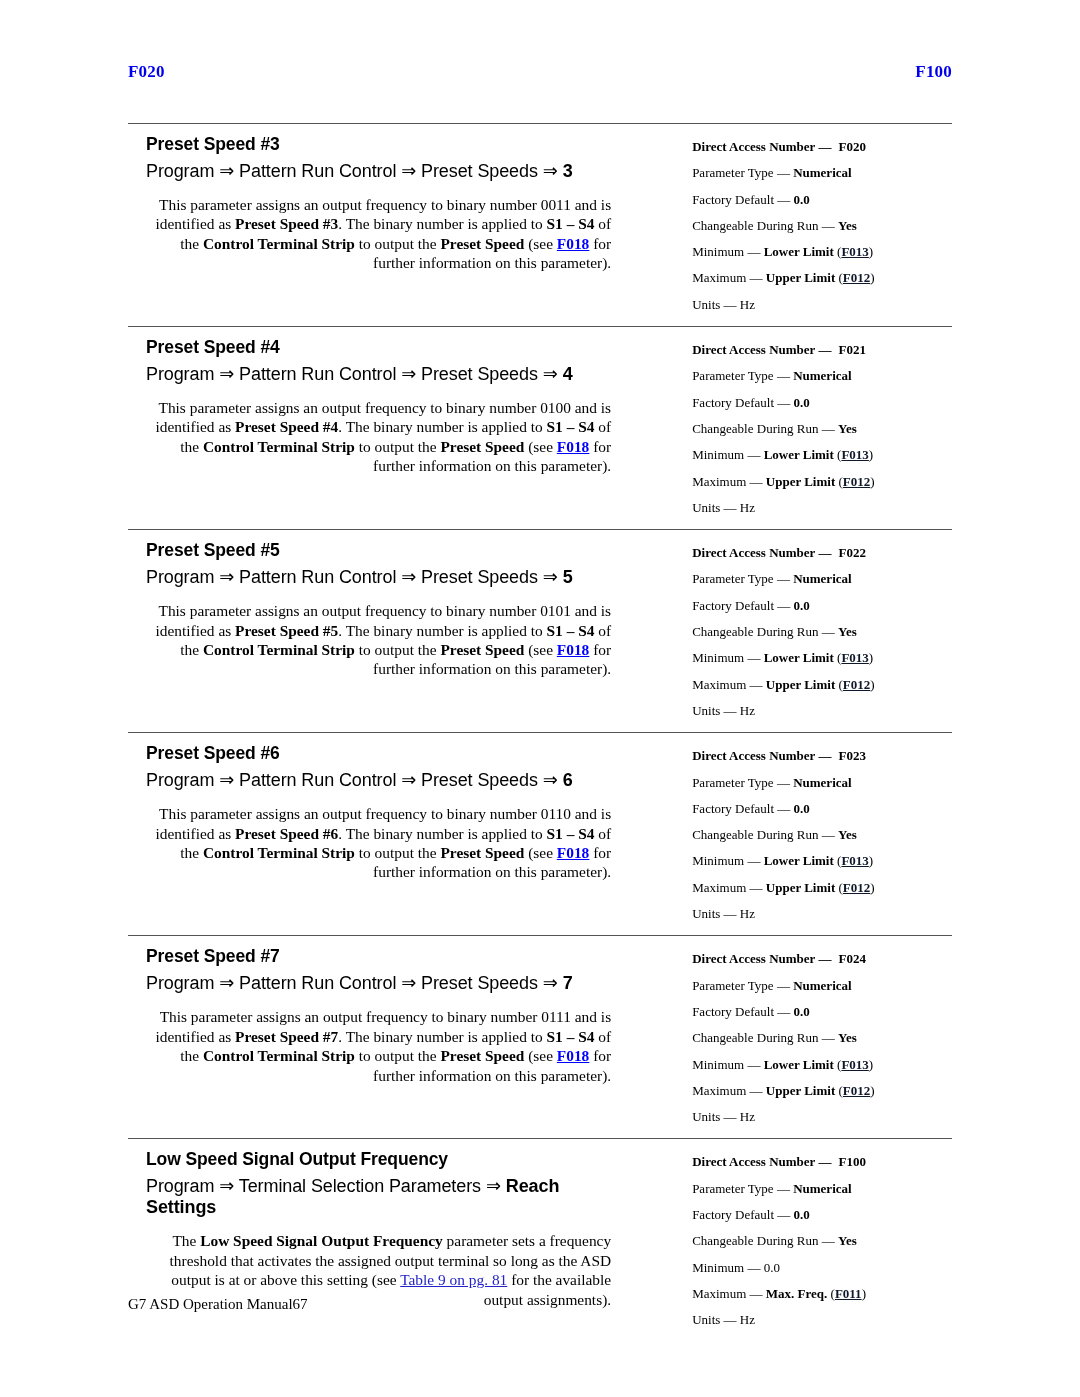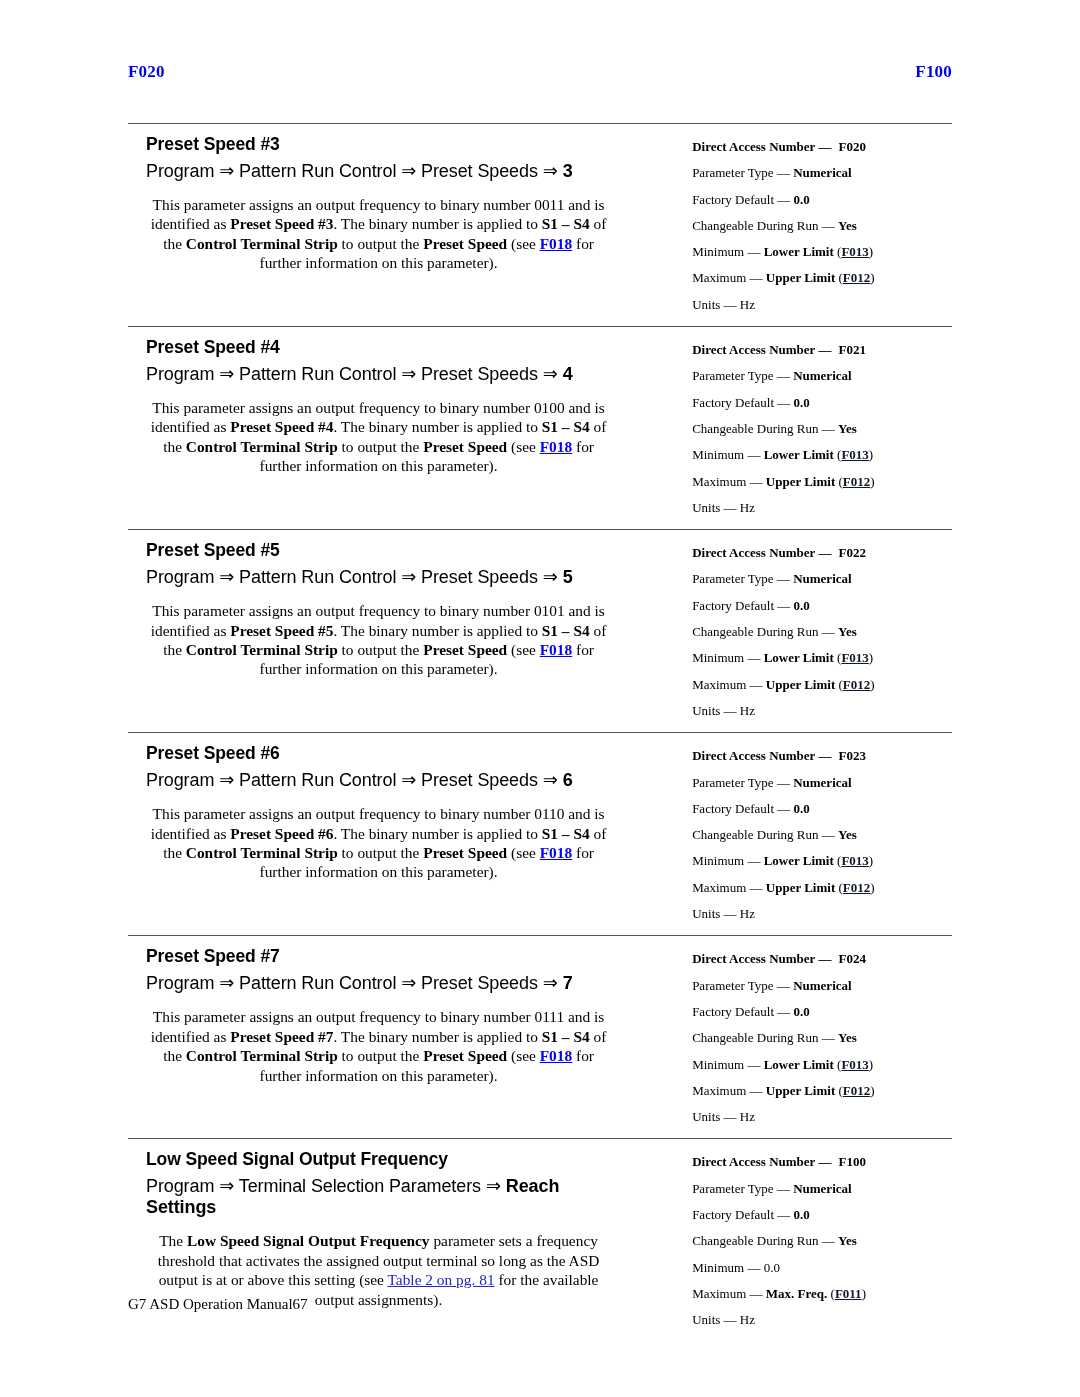--- a/index.html
+++ b/index.html
@@ -90,21 +90,21 @@
     color: #000;
   }
   .sec-path b { font-weight: bold; }
 
   .sec-body {
     font-family: "Liberation Serif", "DejaVu Serif", serif;
     font-size: 15.4px;
     line-height: 19.4px;
     margin: 0;
     color: #000;
-    text-align: center;
+    text-align: right;
   }
   .sec-body b { font-weight: bold; }
   .lnk {
     color: #0000ff;
     font-weight: bold;
   }
   .lnk-soft {
     color: #2323c8;
     font-weight: normal;
   }
@@ -251,21 +251,21 @@
           <li><span class="lbl">Maximum</span> <span class="lbl">—</span> <span class="val">Upper Limit</span> <span class="paren">(</span><a class="ref" href="#">F012</a><span class="paren">)</span></li>
           <li><span class="lbl">Units</span> <span class="lbl">—</span> <span class="val plain">Hz</span></li>
         </ul>
       </div>
     </div>
 
     <div class="section">
       <div class="col-left">
         <h2 class="sec-title">Low Speed Signal Output Frequency</h2>
         <p class="sec-path"><span>Program ⇒ Terminal Selection Parameters ⇒ </span><b>Reach Settings</b></p>
-        <p class="sec-body"><span>The </span><b>Low Speed Signal Output Frequency</b><span> parameter sets a frequency threshold that activates the assigned output terminal so long as the ASD output is at or above this setting (see </span><a class="lnk-soft" href="#">Table 2 on pg. 81</a><span> for the available output assignments).</span></p>
+        <p class="sec-body"><span>The </span><b>Low Speed Signal Output Frequency</b><span> parameter sets a frequency threshold that activates the assigned output terminal so long as the ASD output is at or above this setting (see </span><a class="lnk-soft" href="#">Table 9 on pg. 81</a><span> for the available output assignments).</span></p>
       </div>
       <div class="col-right">
         <ul class="spec">
           <li class="is-strong"><span class="lbl">Direct Access Number</span> <span class="lbl">—</span><span class="val">F100</span></li>
           <li><span class="lbl">Parameter Type</span> <span class="lbl">—</span> <span class="val">Numerical</span></li>
           <li><span class="lbl">Factory Default</span> <span class="lbl">—</span> <span class="val">0.0</span></li>
           <li><span class="lbl">Changeable During Run</span> <span class="lbl">—</span> <span class="val">Yes</span></li>
           <li><span class="lbl">Minimum</span> <span class="lbl">—</span> <span class="val plain">0.0</span></li>
           <li><span class="lbl">Maximum</span> <span class="lbl">—</span> <span class="val">Max. Freq.</span> <span class="paren">(</span><a class="ref" href="#">F011</a><span class="paren">)</span></li>
           <li><span class="lbl">Units</span> <span class="lbl">—</span> <span class="val plain">Hz</span></li>

